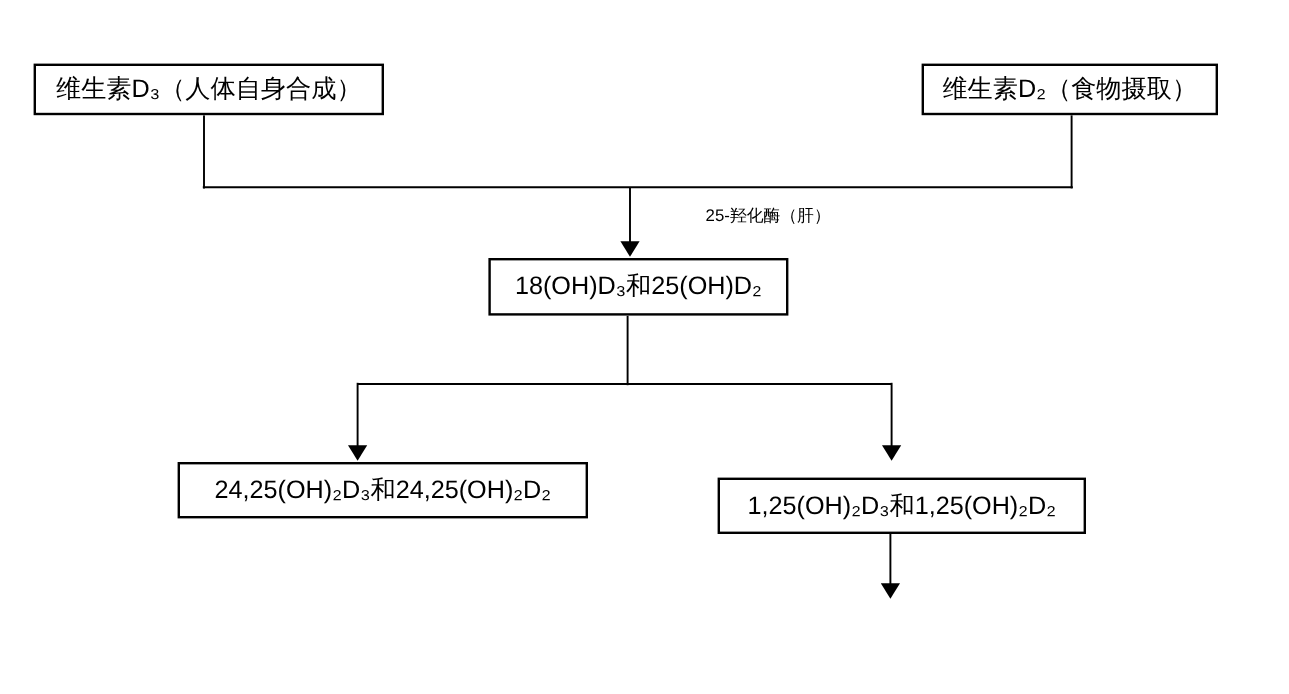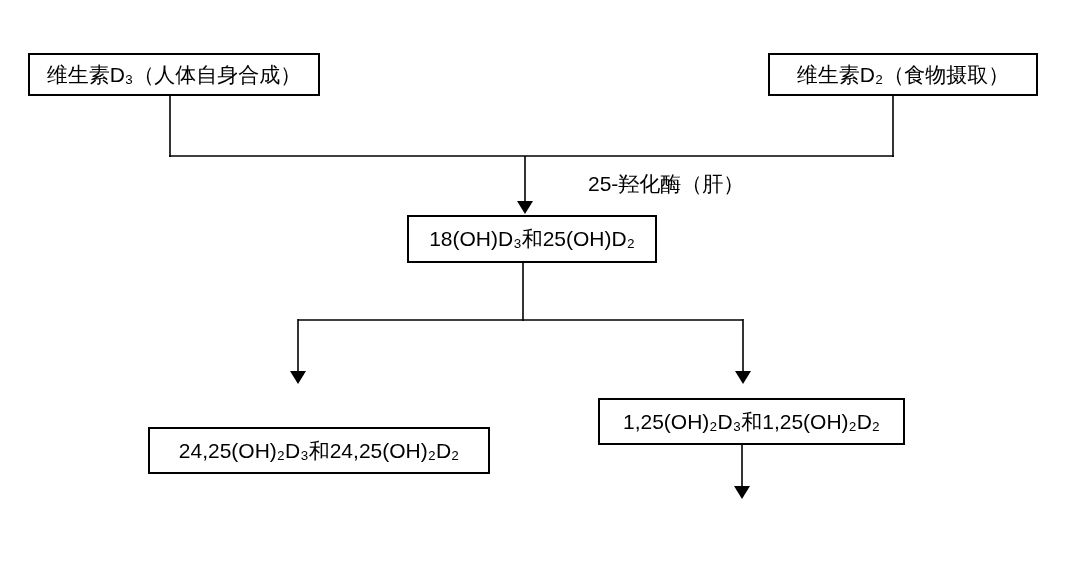--- a/index.html
+++ b/index.html
@@ -38,28 +38,28 @@
     background: #ffffff;
     display: flex;
     align-items: center;
     justify-content: center;
     font-size: 21px;
     line-height: 1.1;
     white-space: nowrap;
   }
   .edge-label {
     position: absolute;
-    font-size: 21px;
+    font-size: 14px;
     line-height: 1.2;
     white-space: nowrap;
   }
   .n-vd3    { left: 28px;  top: 53px;  width: 292px; height: 43px; }
-  .n-vd2    { left: 768px; top: 53px;  width: 270px; height: 43px; }
+  .n-vd2    { left: 768px; top: 53px;  width: 247px; height: 43px; }
   .n-25oh   { left: 407px; top: 215px; width: 250px; height: 48px; }
-  .n-2425   { left: 148px; top: 385px; width: 342px; height: 47px; margin-top: 42px; }
+  .n-2425   { left: 148px; top: 385px; width: 342px; height: 47px; }
   .n-125    { left: 598px; top: 398px; width: 307px; height: 47px; }
   .n-target { left: 660px; top: 500px; width: 167px; height: 40px; }
   .l-enzyme { left: 588px; top: 171px; }
 </style>
 </head>
 <body>
 
 <div class="canvas">
 
   <svg class="connectors" viewBox="0 0 1074 578" xmlns="http://www.w3.org/2000/svg">

